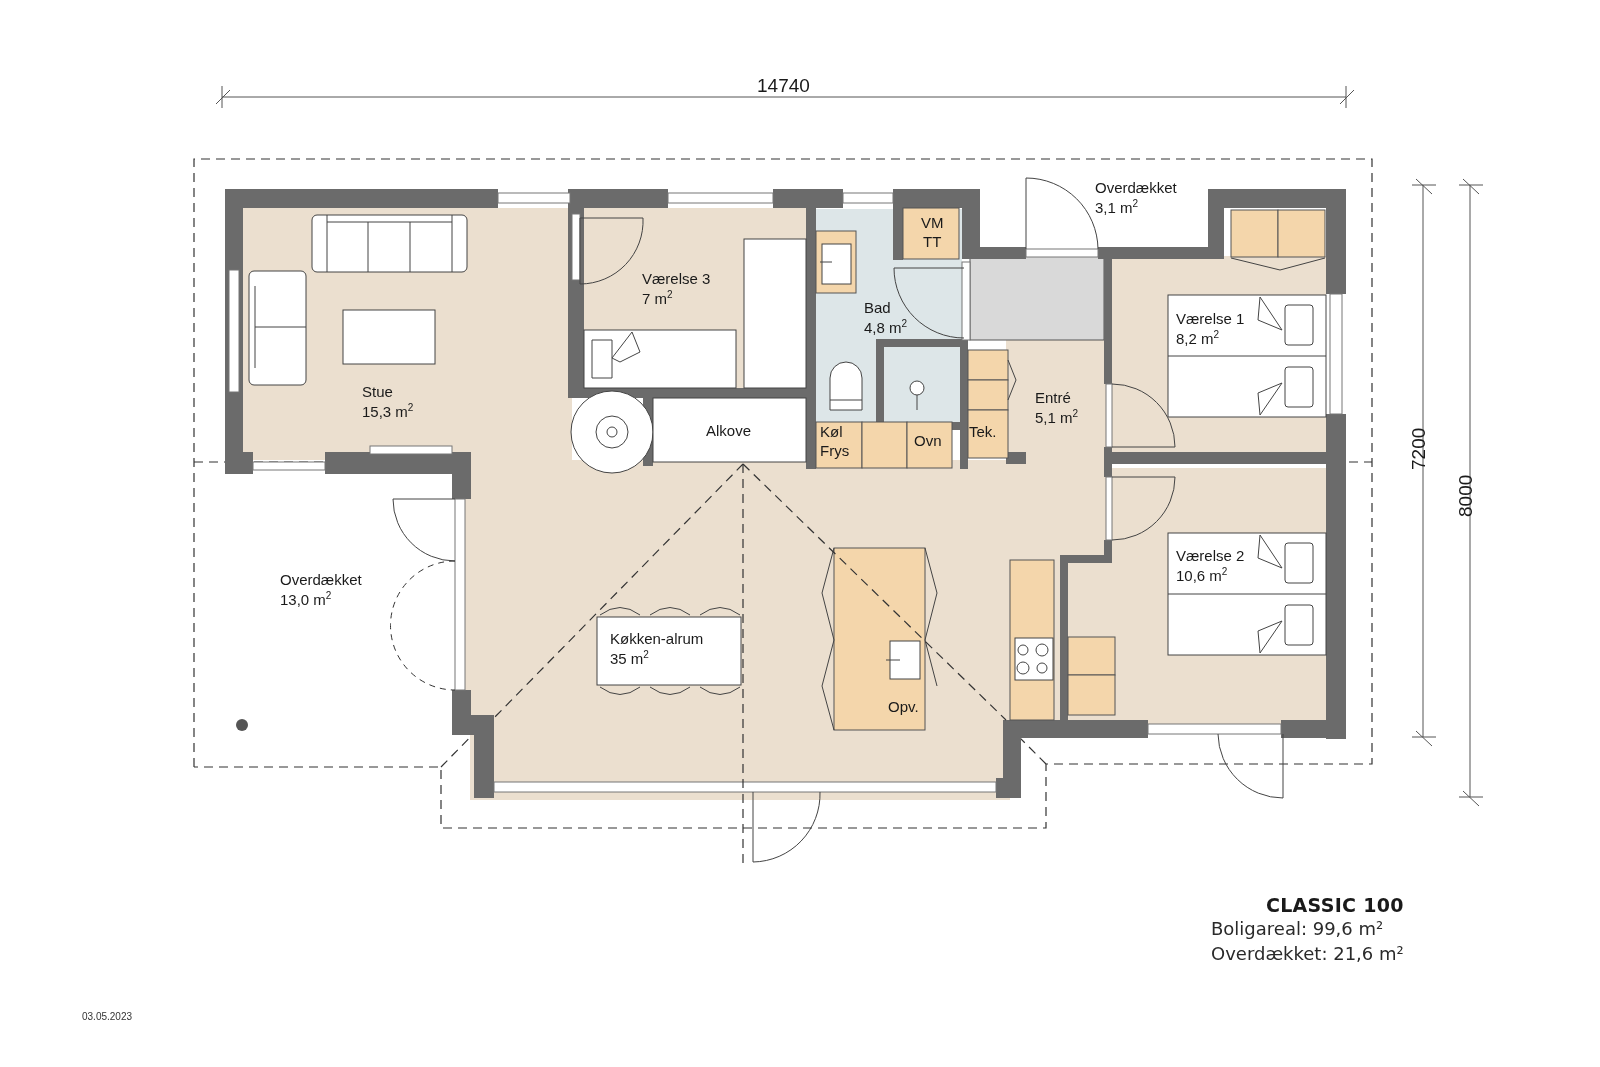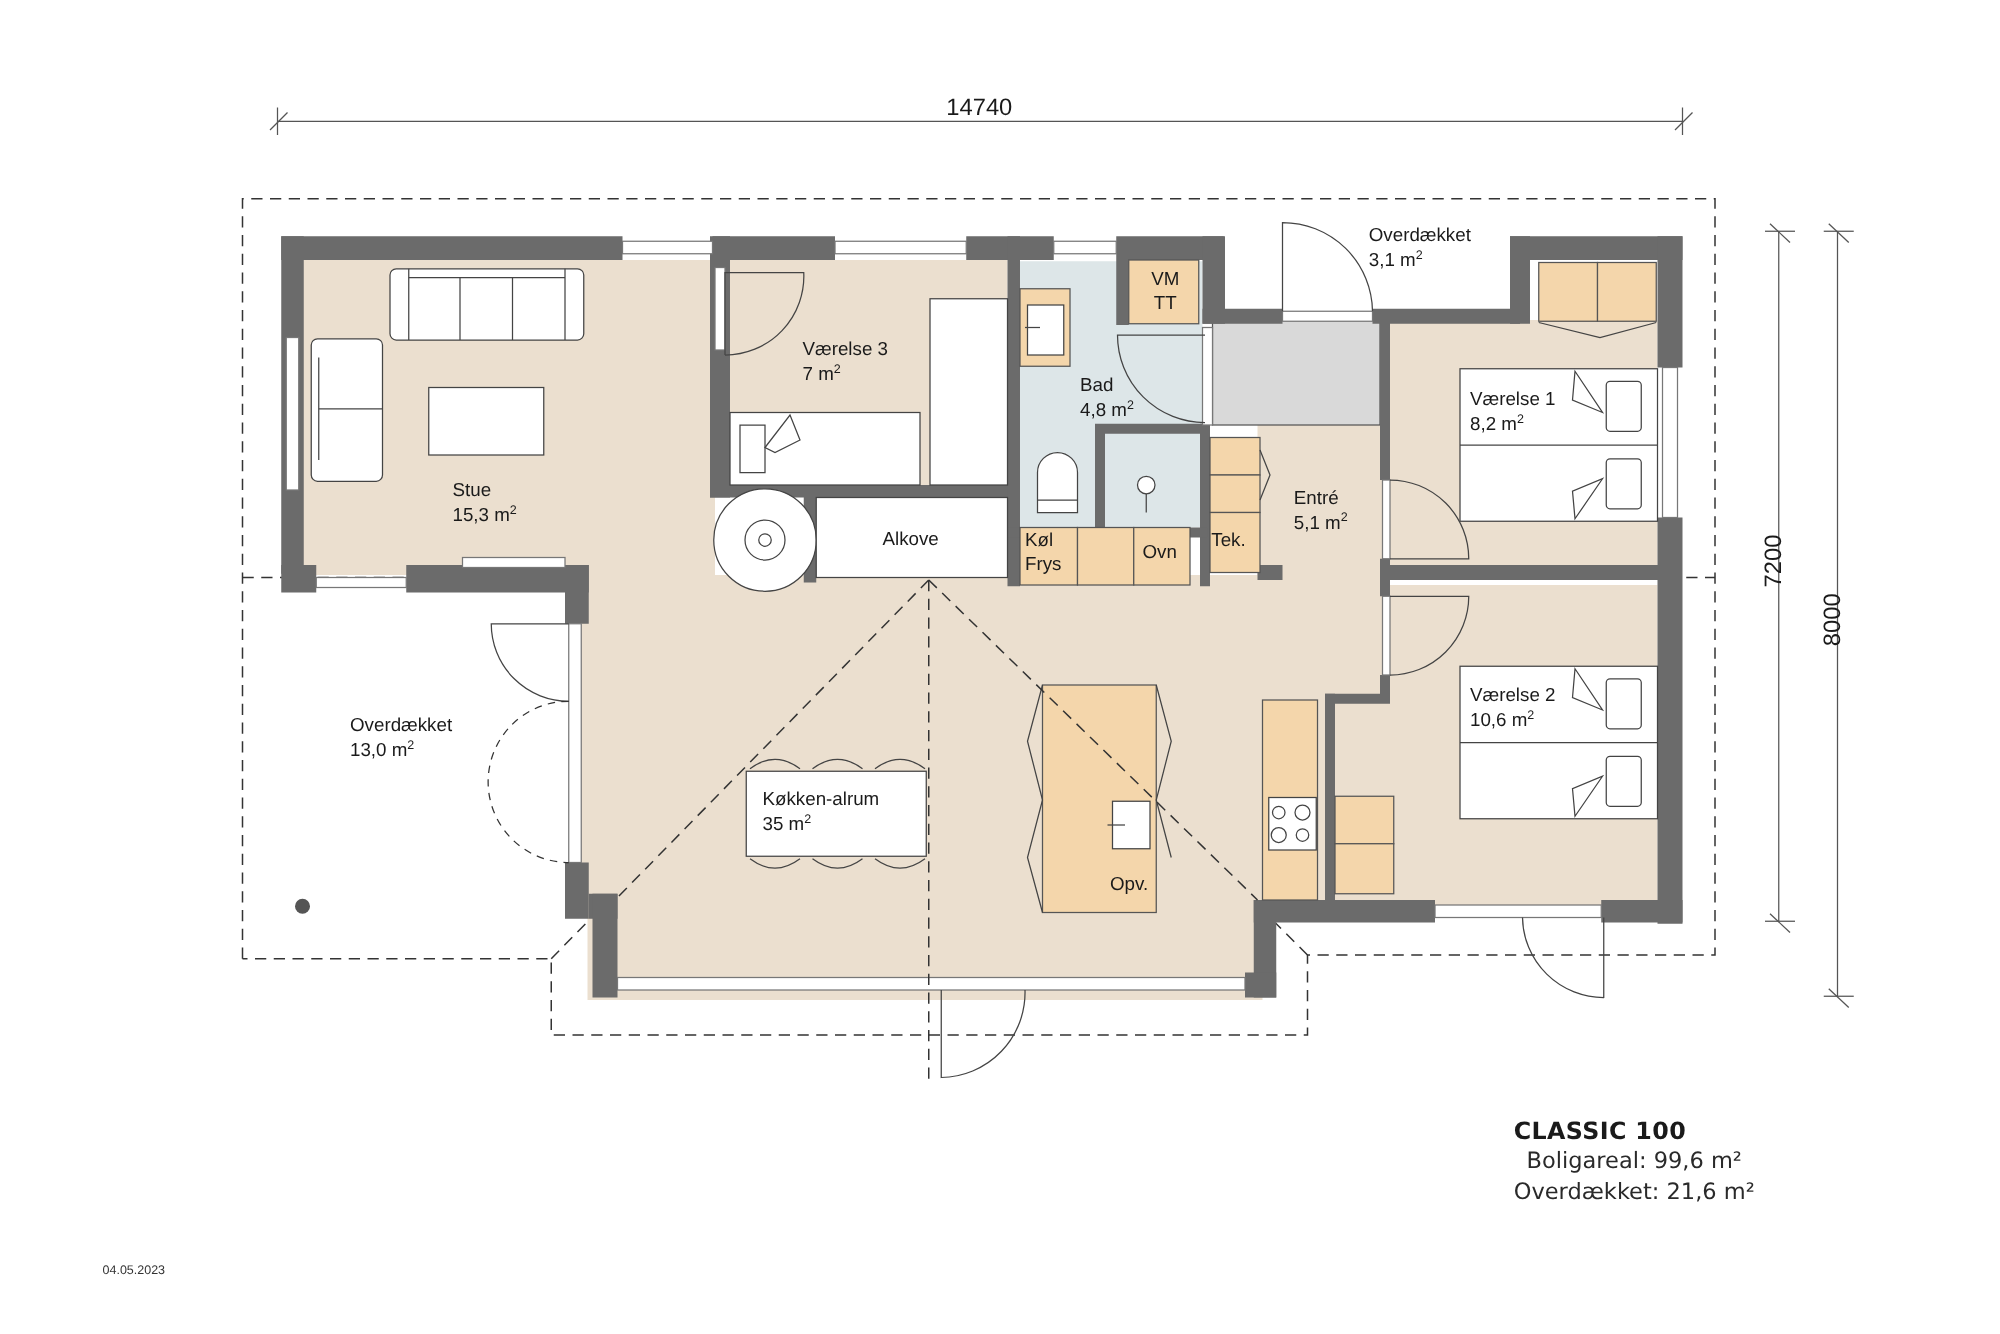--- a/index.html
+++ b/index.html
@@ -14,23 +14,23 @@
   .furn { fill: #ffffff; stroke: #444; stroke-width: 1; }
   .thin { fill: none; stroke: #444; stroke-width: 1; }
   .dash { fill: none; stroke: #333; stroke-width: 1.2; stroke-dasharray: 9 6; }
   .win { fill: #ffffff; stroke: #777; stroke-width: 1; }
   .dim { fill: none; stroke: #555; stroke-width: 1; }
   .lbl { font-size: 15px; fill: #1a1a1a; }
   .sup { font-size: 10px; }
   .dimtxt { font-size: 19px; fill: #1a1a1a; }
   .title-block { position: absolute; left: 1211px; top: 894px; }
   .title-block .t { font-family: "DejaVu Sans", sans-serif; font-weight: bold; font-size: 19px;
-                    letter-spacing: 0.3px; color: #1a1a1a; }
+                    letter-spacing: 0.3px; color: #1a1a1a; text-align: right; }
   .title-block .s { font-family: "DejaVu Sans", sans-serif; font-size: 18px; color: #2a2a2a;
-                    line-height: 25px; text-align: center; }
+                    line-height: 25px; }
   .date { position: absolute; left: 82px; top: 1011px; font-size: 10px; color: #333; }
 </style>
 </head>
 <body>
 
 <svg width="1600" height="1067" viewBox="0 0 1600 1067">
 
   <g>
     <line class="dim" x1="222" y1="97" x2="1346" y2="97"></line>
     <line class="dim" x1="222" y1="86" x2="222" y2="108"></line>
@@ -288,13 +288,13 @@
     <text class="lbl" x="888" y="712">Opv.</text>
   </g>
 </svg>
 
 <div class="title-block">
   <div class="t">CLASSIC 100</div>
   <div class="s">Boligareal: 99,6 m²</div>
   <div class="s">Overdækket: 21,6 m²</div>
 </div>
 
-<div class="date">04.05.2023</div>
+<div class="date">03.05.2023</div>
 
 </body></html>

